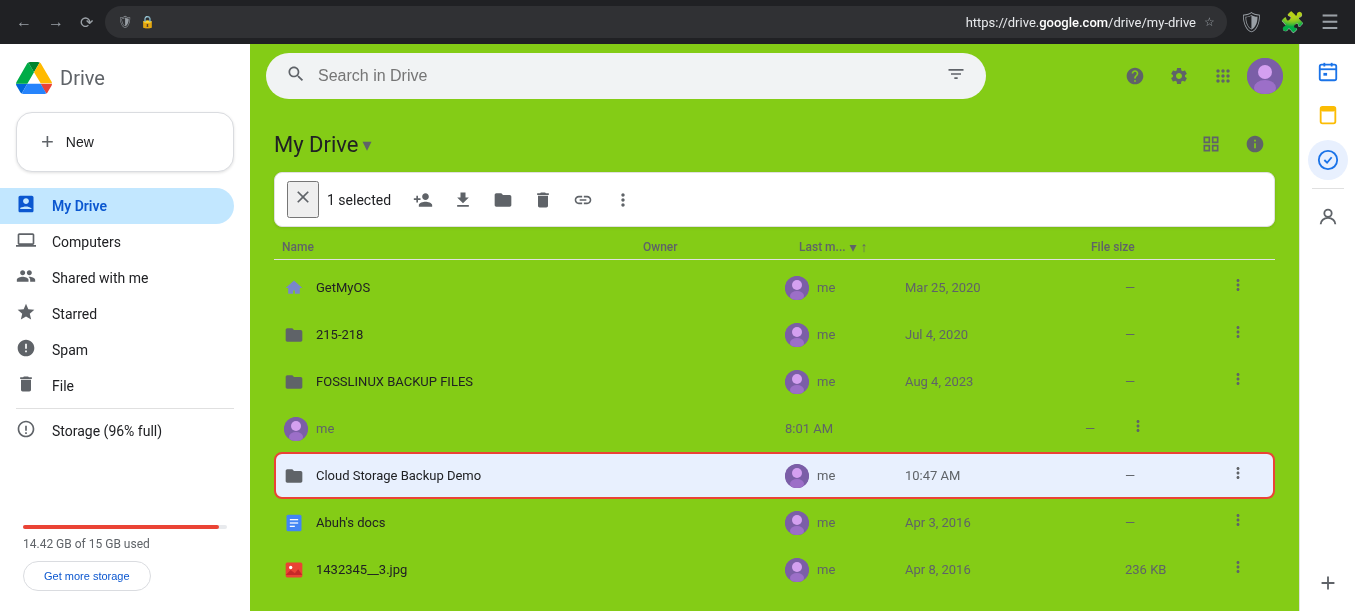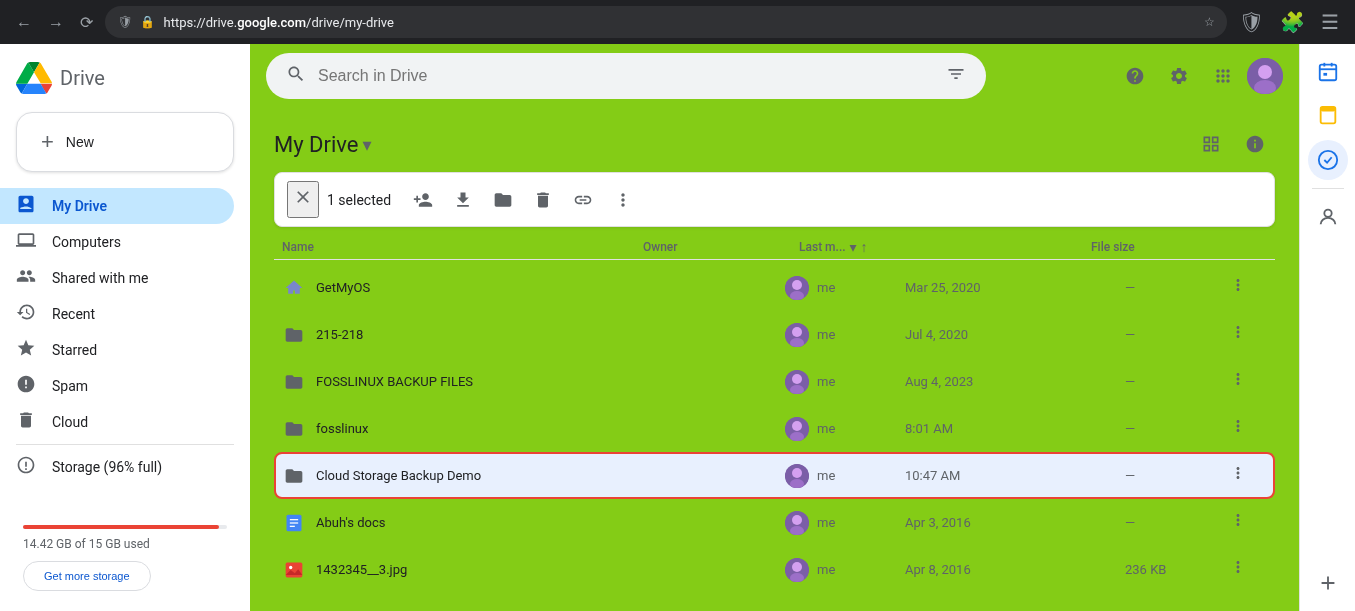--- a/index.html
+++ b/index.html
@@ -22,21 +22,21 @@
       border-radius: 20px;
       height: 32px;
       display: flex;
       align-items: center;
       padding: 0 12px;
       gap: 8px;
       color: #e8eaed;
       font-size: 13px;
     }
     .address-bar-icon { color: #9aa0a6; font-size: 12px; }
-    .address-url { color: #e8eaed; font-size: 13px; flex: 1; }
+    .address-url { color: #e8eaed; font-size: 13px; flex: 1; text-align: right; }
     .browser-actions { display: flex; gap: 8px; align-items: center; }
     .browser-action-btn { color: #9aa0a6; background: none; border: none; cursor: pointer; font-size: 16px; padding: 4px; }
 
     
     .app { display: flex; flex: 1; background: #84cc16; overflow: hidden; }
 
     
     .sidebar {
       width: 250px;
       background: #fff;
@@ -370,54 +370,46 @@
 
       <div class="nav-item">
         <span class="nav-icon">
           <svg width="20" height="20" viewBox="0 0 24 24" fill="#5f6368">
               <path d="M16 11c1.66 0 2.99-1.34 2.99-3S17.66 5 16 5c-1.66 0-3 1.34-3 3s1.34 3 3 3zm-8 0c1.66 0 2.99-1.34 2.99-3S9.66 5 8 5C6.34 5 5 6.34 5 8s1.34 3 3 3zm0 2c-2.33 0-7 1.17-7 3.5V19h14v-2.5c0-2.33-4.67-3.5-7-3.5zm8 0c-.29 0-.62.02-.97.05 1.16.84 1.97 1.97 1.97 3.45V19h6v-2.5c0-2.33-4.67-3.5-7-3.5z"></path>
             </svg>
         </span>
         <span class="nav-label">Shared with me</span>
       </div>
 
+
       <div class="nav-item">
         <span class="nav-icon">
           <svg width="20" height="20" viewBox="0 0 24 24" fill="#5f6368">
-              <path d="M13 3c-4.97 0-9 4.03-9 9H1l3.89 3.89.07.14L9 12H6c0-3.87 3.13-7 7-7s7 3.13 7 7-3.13 7-7 7c-1.93 0-3.68-.79-4.94-2.06l-1.42 1.42C8.27 19.99 10.51 21 13 21c4.97 0 9-4.03 9-9s-4.03-9-9-9zm-1 5v5l4.28 2.54.72-1.21-3.5-2.08V8H12z"></path>
+              <path d="M12 17.27L18.18 21l-1.64-7.03L22 9.24l-7.19-.61L12 2 9.19 8.63 2 9.24l5.46 4.73L5.82 21z"></path>
             </svg>
         </span>
-        <span class="nav-label">Recent</span>
+        <span class="nav-label">Starred</span>
       </div>
 
       <div class="nav-item">
         <span class="nav-icon">
           <svg width="20" height="20" viewBox="0 0 24 24" fill="#5f6368">
-              <path d="M12 17.27L18.18 21l-1.64-7.03L22 9.24l-7.19-.61L12 2 9.19 8.63 2 9.24l5.46 4.73L5.82 21z"></path>
+              <path d="M12 2C6.48 2 2 6.48 2 12s4.48 10 10 10 10-4.48 10-10S17.52 2 12 2zm1 15h-2v-2h2v2zm0-4h-2V7h2v6z"></path>
             </svg>
         </span>
-        <span class="nav-label">Starred</span>
+        <span class="nav-label">Spam</span>
       </div>
 
       <div class="nav-item">
         <span class="nav-icon">
           <svg width="20" height="20" viewBox="0 0 24 24" fill="#5f6368">
-              <path d="M12 2C6.48 2 2 6.48 2 12s4.48 10 10 10 10-4.48 10-10S17.52 2 12 2zm1 15h-2v-2h2v2zm0-4h-2V7h2v6z"></path>
+              <path d="M6 19c0 1.1.9 2 2 2h8c1.1 0 2-.9 2-2V7H6v12zM19 4h-3.5l-1-1h-5l-1 1H5v2h14V4z"></path>
             </svg>
         </span>
-        <span class="nav-label">Spam</span>
-      </div>
-
-      <div class="nav-item">
-        <span class="nav-icon">
-          <svg width="20" height="20" viewBox="0 0 24 24" fill="#5f6368">
-              <path d="M6 19c0 1.1.9 2 2 2h8c1.1 0 2-.9 2-2V7H6v12zM19 4h-3.5l-1-1h-5l-1 1H5v2h14V4z"></path>
-            </svg>
-        </span>
-        <span class="nav-label">Cloud</span>
+        <span class="nav-label">File</span>
       </div>
 
       <div class="nav-divider"></div>
 
       <div class="nav-item">
         <span class="nav-icon">
           <svg width="20" height="20" viewBox="0 0 24 24" fill="#5f6368">
               <path d="M12 2C6.48 2 2 6.48 2 12s4.48 10 10 10 10-4.48 10-10S17.52 2 12 2zm0 18c-4.42 0-8-3.58-8-8s3.58-8 8-8 8 3.58 8 8-3.58 8-8 8zm-1-4h2v2h-2zm0-8h2v6h-2z"></path>
             </svg>
         </span>
@@ -641,28 +633,20 @@
     <div class="file-size-cell">—</div>
     <div>
       <button class="more-btn" title="More actions">
         <svg width="18" height="18" viewBox="0 0 24 24" fill="#5f6368">
                   <path d="M12 8c1.1 0 2-.9 2-2s-.9-2-2-2-2 .9-2 2 .9 2 2 2zm0 2c-1.1 0-2 .9-2 2s.9 2 2 2 2-.9 2-2-.9-2-2-2zm0 6c-1.1 0-2 .9-2 2s.9 2 2 2 2-.9 2-2-.9-2-2-2z"></path>
                 </svg>
       </button>
     </div>
   </div>
           <div class="file-row">
-    <div class="file-name-cell">
-      <div class="file-icon">
-                <svg width="20" height="20" viewBox="0 0 24 24" fill="#5f6368">
-                  <path d="M10 4H4c-1.1 0-1.99.9-1.99 2L2 18c0 1.1.9 2 2 2h16c1.1 0 2-.9 2-2V8c0-1.1-.9-2-2-2h-8l-2-2z"></path>
-                </svg>
-              </div>
-      <span class="file-name-text">fosslinux</span>
-    </div>
     <div class="owner-cell">
       <div class="owner-avatar">
                 <svg width="24" height="24" viewBox="0 0 24 24">
                   <circle cx="12" cy="12" r="12" fill="#7b5ea7"></circle>
                   <circle cx="12" cy="9" r="5" fill="#d4a0f0"></circle>
                   <ellipse cx="12" cy="20" rx="7" ry="5" fill="#9c6fc8"></ellipse>
                 </svg>
               </div>
       <span>me</span>
     </div>

